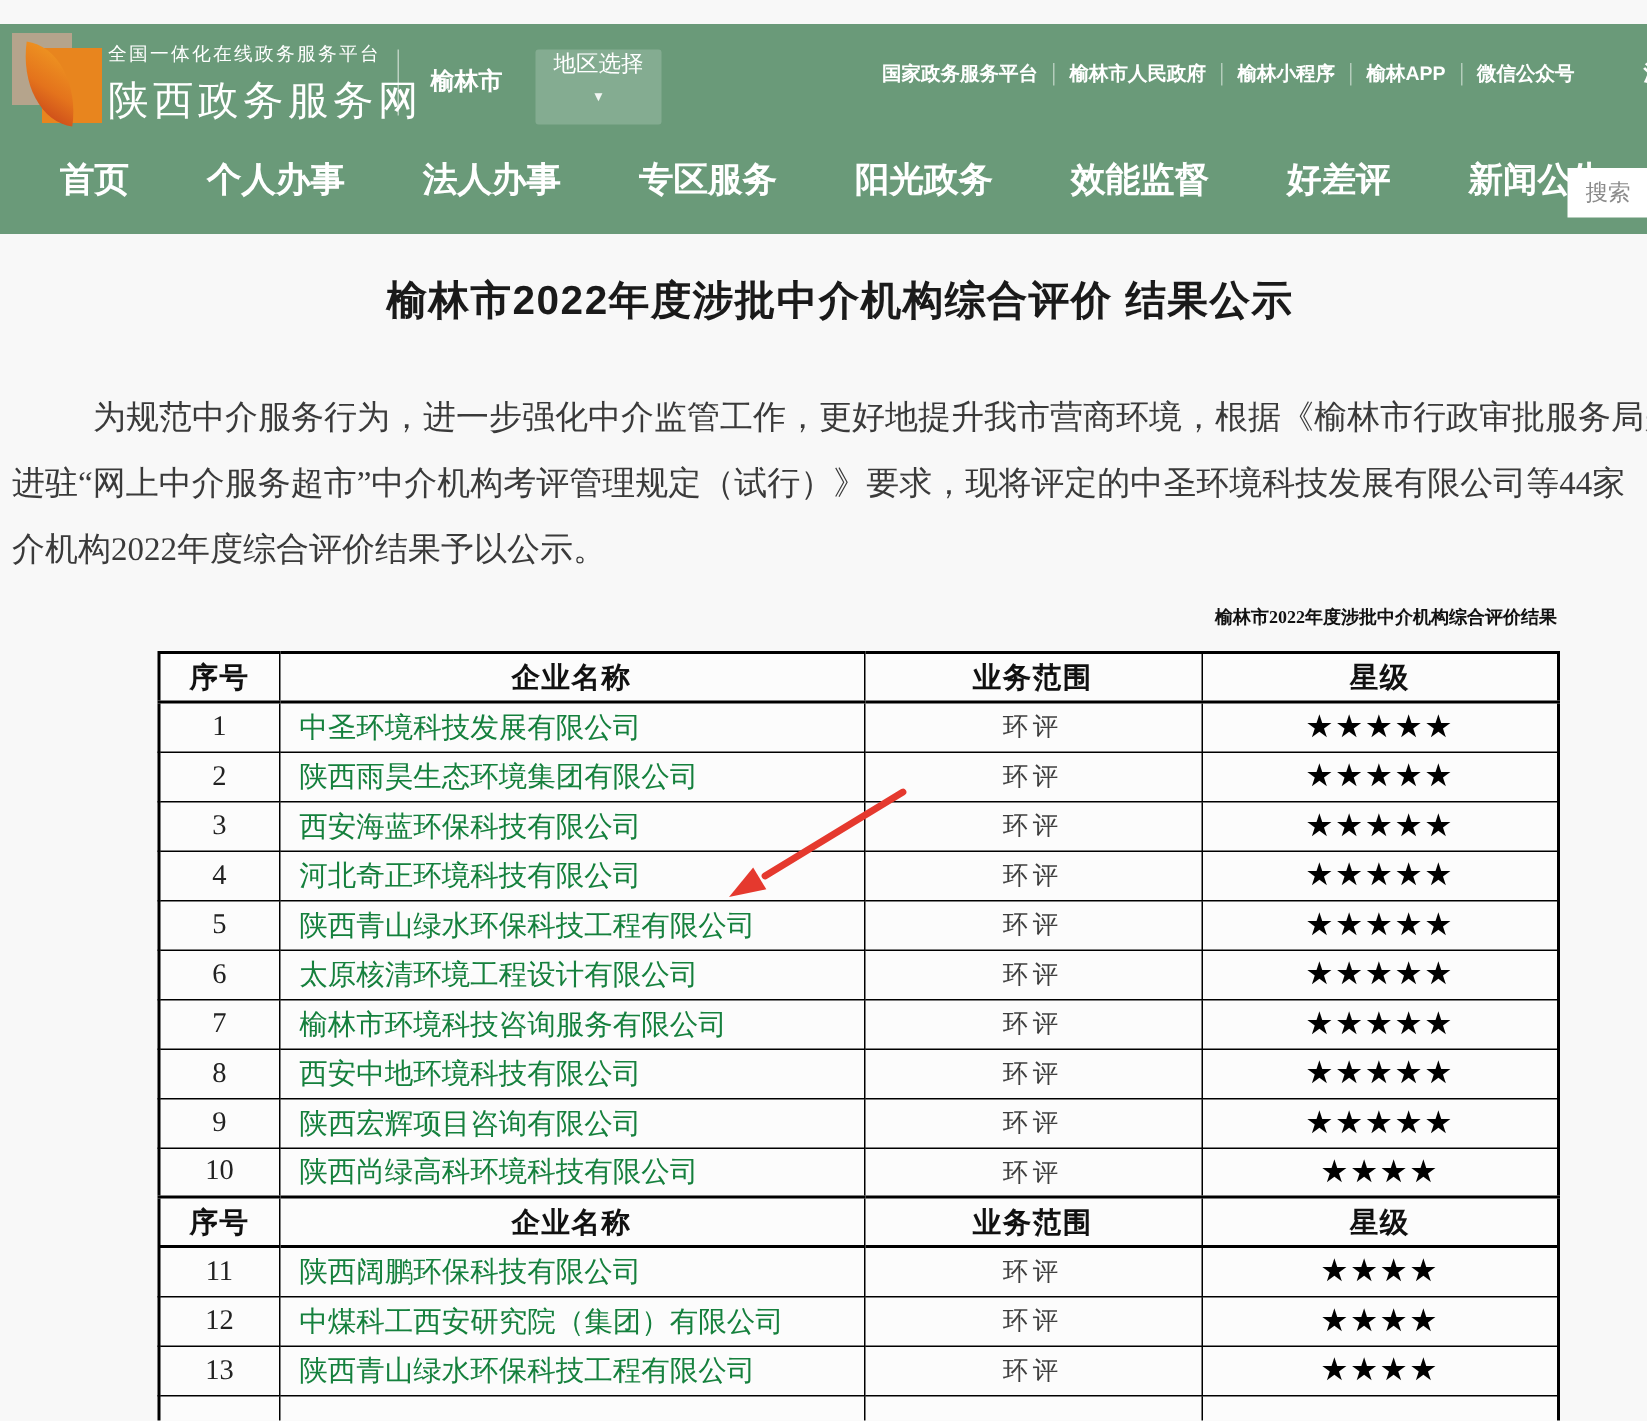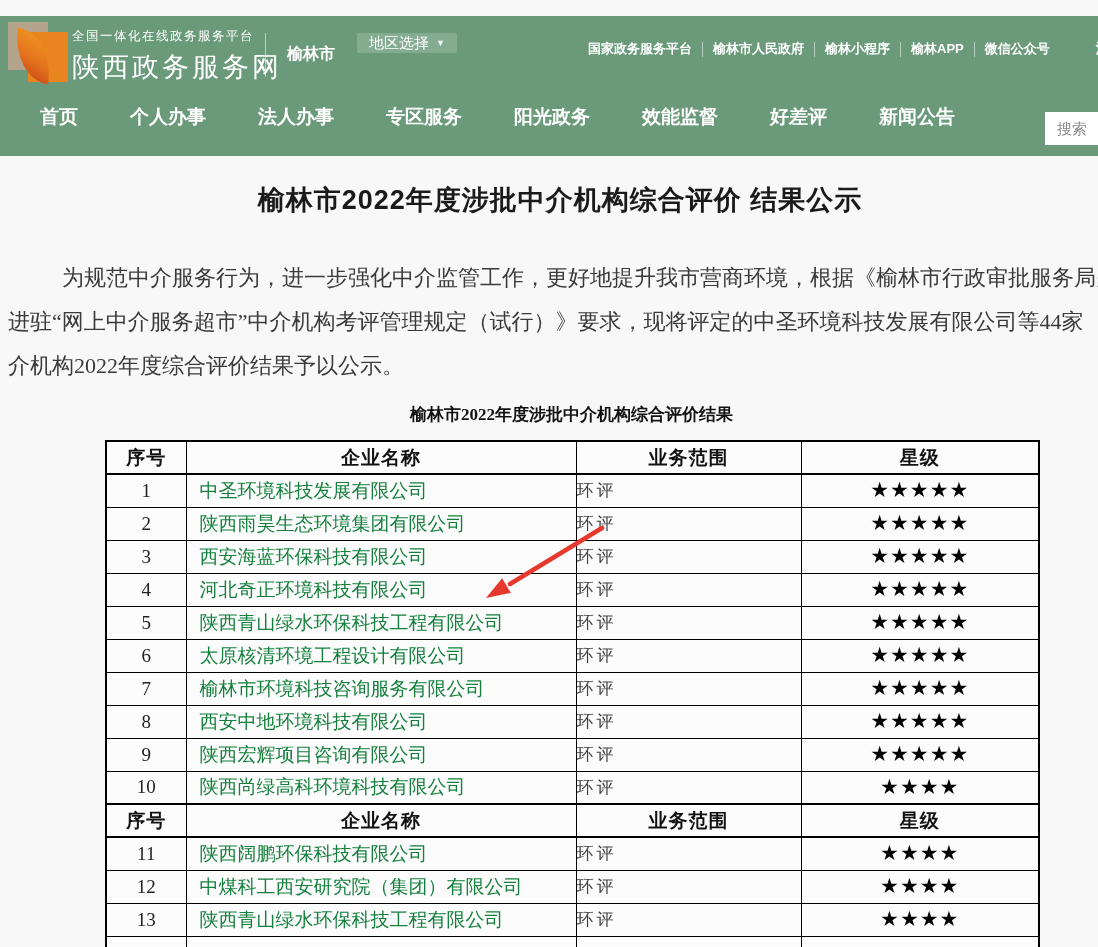--- a/index.html
+++ b/index.html
@@ -24,64 +24,64 @@
     background:linear-gradient(205deg,#F09A22 10%,#E4731C 55%,#C7431A 90%);
     border-radius:0 100% 0 100%;
     transform:rotate(8deg);
   }
   .site-titles{position:absolute;left:72px;top:12px;color:#fff;}
   .site-small{font-size:12.5px;letter-spacing:1.5px;}
   .site-big{font-size:27px;font-weight:normal;letter-spacing:3px;margin-top:4px;}
   .vdivider{position:absolute;left:265px;top:17px;width:1px;height:44px;background:rgba(255,255,255,.55);}
   .city{position:absolute;left:287px;top:28px;color:#fff;font-size:16px;font-weight:bold;}
   .region-btn{
-    position:absolute;left:357px;top:17px;height:20px;
+    position:absolute;left:357px;top:17px;height:50px;
     background:rgba(255,255,255,.18);color:#fff;font-size:15px;
-    display:flex;align-items:center;gap:7px;padding:0 12px;border-radius:2px;cursor:pointer;
+    display:flex;align-items:center;gap:7px;padding:0 12px;border-radius:2px;cursor:pointer;flex-direction:column;
   }
   .region-btn .caret{font-size:9px;opacity:.9;}
   .top-links{position:absolute;left:578px;top:24px;display:flex;align-items:center;color:#fff;}
   .header-link{font-size:13px;font-weight:bold;padding:0 10px;white-space:nowrap;cursor:pointer;}
   .link-divider{width:1px;height:15px;background:rgba(255,255,255,.5);}
   .register-link{margin-left:36px;font-size:14px;font-weight:bold;white-space:nowrap;cursor:pointer;}
   .nav-row{position:absolute;left:40px;top:88px;display:flex;gap:52px;align-items:center;}
-  .nav-item{color:#fff;font-size:19px;font-weight:bold;white-space:nowrap;cursor:pointer;font-family:Liberation Mono, monospace;}
+  .nav-item{color:#fff;font-size:23px;font-weight:bold;white-space:nowrap;cursor:pointer;font-family:Liberation Mono, monospace;}
   .search-input{
     position:absolute;left:1045px;top:96px;width:140px;height:33px;
     border:none;outline:none;background:#fff;padding:0 12px;font-size:15px;color:#333;
   }
   .search-input::placeholder{color:#8A8A8A;}
   
   .content{position:absolute;left:0;top:140px;width:1120px;}
   .page-title{
     margin-top:42px;text-align:center;
     font-size:27px;font-weight:bold;color:#1A1A1A;letter-spacing:1px;
   }
   .para{margin:38px 0 0 8px;font-family:"Liberation Serif","DejaVu Serif",serif;
     font-size:22px;color:#3A3A3A;}
   .para-line{white-space:nowrap;line-height:44px;}
   .para-line.indent{text-indent:54px;}
   .table-caption{
-    width:933px;margin:15px 0 0 105px;text-align:center;
+    width:933px;margin:15px 0 0 105px;text-align:right;
     font-family:"Liberation Serif","DejaVu Serif",serif;
-    font-size:17px;font-weight:bold;color:#111;
+    font-size:12px;font-weight:bold;color:#111;
   }
   table.eval{
     margin:14px 0 0 105px;width:933px;table-layout:fixed;
     border-collapse:collapse;border:2px solid #000;background:#FCFCFC;
     font-family:"Liberation Serif","DejaVu Serif",serif;
   }
   table.eval th,table.eval td{border:1px solid #000;height:33px;overflow:hidden;}
   table.eval tr.hrow th{
     border-top:2px solid #000;border-bottom:2px solid #000;
     font-size:19px;font-weight:bold;color:#111;letter-spacing:1px;text-align:center;
   }
   td.c-no{text-align:center;font-size:19px;color:#222;}
   td.c-name{padding-left:13px;font-size:19px;color:#15803d;text-align:left;white-space:nowrap;}
-  td.c-scope{font-size:17px;color:#3F3F3F;letter-spacing:3px;}
+  td.c-scope{text-align:center;font-size:17px;color:#3F3F3F;letter-spacing:3px;}
   td.c-stars{text-align:center;font-size:21px;color:#000;letter-spacing:1px;}
   
   .arrow-wrap{position:absolute;left:470px;top:518px;width:150px;height:90px;z-index:5;pointer-events:none;}
 </style>
 </head>
 <body>
 
 <div class="band">
   <div class="logo">
     <div class="sq-tan"></div>

